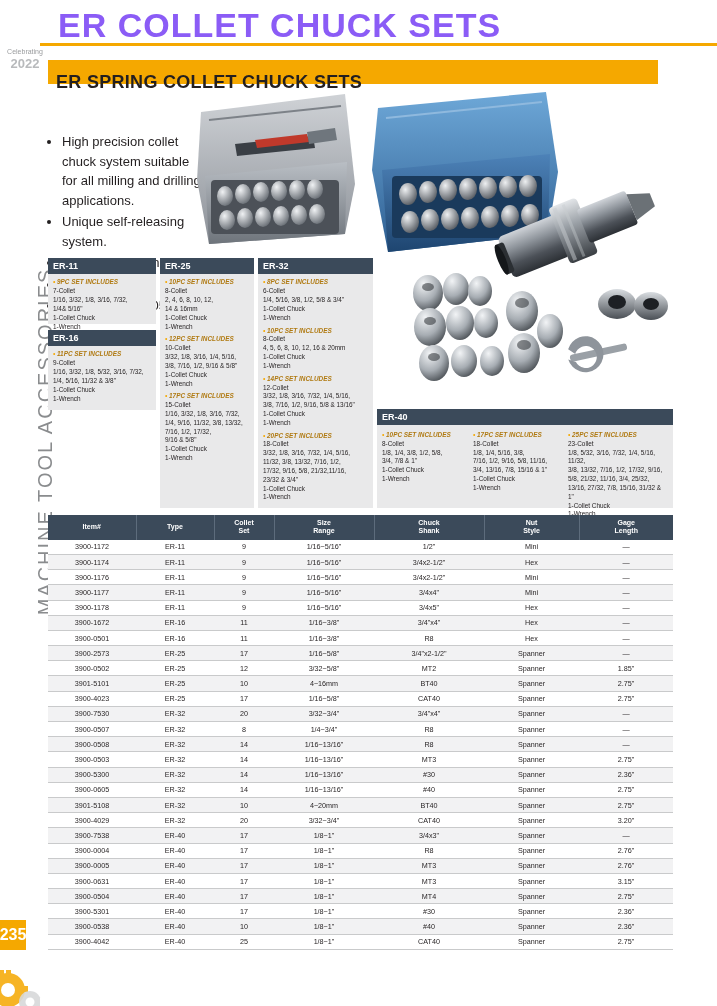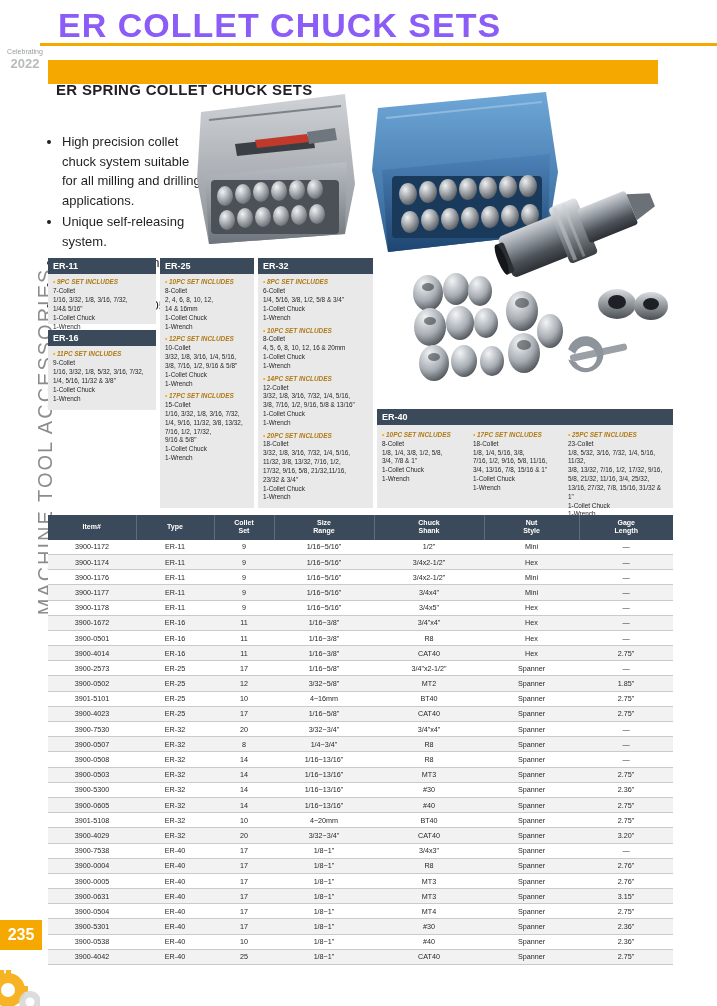--- a/index.html
+++ b/index.html
@@ -23,21 +23,21 @@
     width:520px;
     transform:rotate(-90deg);
     transform-origin:center center;
     font-size:20px; letter-spacing:2px;
     color:#8a8c8e;
     font-family:"Liberation Sans", sans-serif;
     text-align:center;
     white-space:nowrap;
   }
   #pagenum-box {
-    position:absolute; left:0; bottom:56px; width:42px; height:30px;
+    position:absolute; left:0; bottom:56px; width:26px; height:30px;
     background:#f5a800; color:#ffffff;
     font-size:16px; font-weight:bold;
     display:flex; align-items:center; justify-content:center;
   }
   #gear-deco {
     position:absolute; left:0px; bottom:0px; width:42px; height:50px;
     overflow:hidden;
   }
 
   
@@ -56,22 +56,22 @@
     color:#9a9c9e; font-size:7px; line-height:1.1;margin-top:44px;
   }
   #celebrating .big { font-size:13px; font-weight:bold; color:#b8babc; display:block; margin-top:1px;}
 
   
   #section-head {
     position:absolute; left:48px; top:60px; width:610px; height:24px;
     background:#f5a800;
   }
   #section-head span {
-    position:absolute; left:8px; top:21px;
-    font-size:15px; font-weight:bold; color:#231f20; letter-spacing:.3px;
+    position:absolute; left:8px; top:12px;
+    font-size:18px; font-weight:bold; color:#231f20; letter-spacing:.3px;
   }
 
   
   #bullets {
     position:absolute; left:52px; top:92px; width:150px;
     font-size:13px; line-height:1.5; color:#231f20;margin-top:40px;
   }
   #bullets li { margin-bottom:2px; }
   #bullets ul { margin:0; padding-left:10px; }
 
@@ -534,29 +534,20 @@
         <tr>
           <td class="colw1 item">3900-0501</td>
           <td class="colw2">ER-16</td>
           <td class="colw3">11</td>
           <td class="colw4">1/16~3/8"</td>
           <td class="colw5">R8</td>
           <td class="colw6">Hex</td>
           <td class="colw7">—</td>
         </tr>
         <tr>
-          <td class="colw1 item">3900-4014</td>
-          <td class="colw2">ER-16</td>
-          <td class="colw3">11</td>
-          <td class="colw4">1/16~3/8"</td>
-          <td class="colw5">CAT40</td>
-          <td class="colw6">Hex</td>
-          <td class="colw7">2.75"</td>
-        </tr>
-        <tr>
           <td class="colw1 item">3900-2573</td>
           <td class="colw2">ER-25</td>
           <td class="colw3">17</td>
           <td class="colw4">1/16~5/8"</td>
           <td class="colw5">3/4"x2-1/2"</td>
           <td class="colw6">Spanner</td>
           <td class="colw7">—</td>
         </tr>
         <tr>
           <td class="colw1 item">3900-0502</td>

